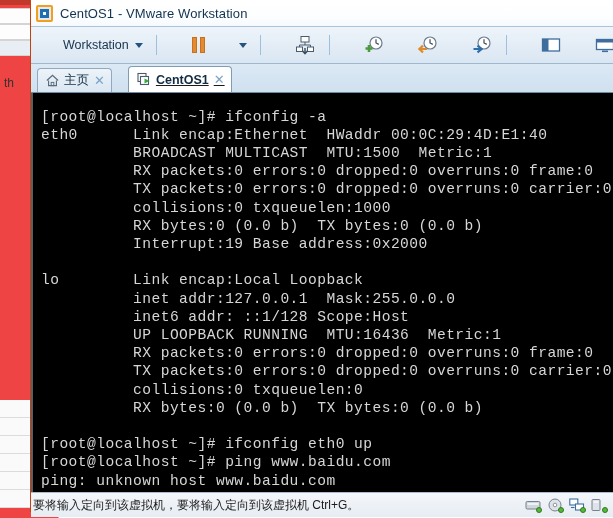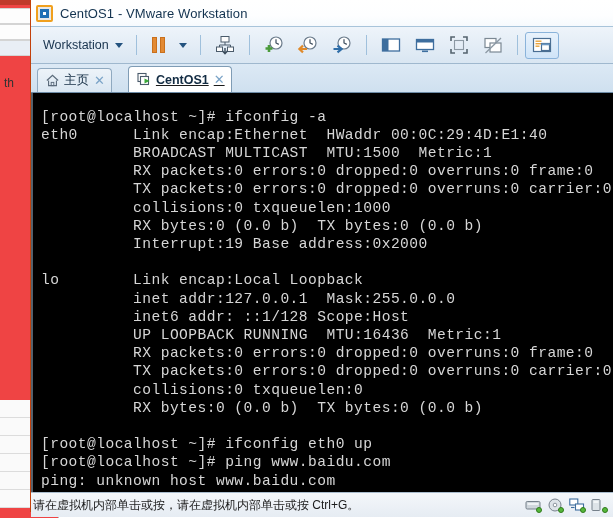--- a/index.html
+++ b/index.html
@@ -135,20 +135,21 @@
   }
   .tb-btn {
     display: flex;
     align-items: center;
     height: 27px;
     padding: 0 5px;
     border: 1px solid transparent;
     border-radius: 3px;
     cursor: default;
     box-sizing: border-box;
+    margin-left: 20px;
   }
   .tb-btn.pressed {
     border: 1px solid #8ab3da;
     background: linear-gradient(180deg,#e8f2fc,#cfe4f8);
     border-radius: 3px;
   }
   .tb-label {
     font-size: 12.5px;
     color: #17324d;
     white-space: nowrap;
@@ -486,21 +487,21 @@
 
 [root@localhost ~]# ifconfig eth0 up
 [root@localhost ~]# ping www.baidu.com
 ping: unknown host www.baidu.com
 [root@localhost ~]# route add -net 0.0.0.0 gw 192.168.153.2 eth0
 SIOCADDRT: No such process
 [root@localhost ~]# </pre>
     </div>
 
     <div class="statusbar">
-      <span class="status-text">请在虚拟机内部单击或按，请在虚拟机内部单击或按 Ctrl+G。</span>
+      <span class="status-text">要将输入定向到该虚拟机，要将输入定向到该虚拟机 Ctrl+G。</span>
       <span class="status-icons">
 
         <span class="dev-icon">
           <svg width="17" height="15" viewBox="0 0 17 15">
             <rect x="1" y="3.5" width="14" height="7.5" rx="1.2" fill="#cfd6dc" stroke="#76818b" stroke-width="1"></rect>
             <rect x="2.5" y="5" width="11" height="2" fill="#eef1f4"></rect>
           </svg>
           <span class="led"></span>
         </span>
 

